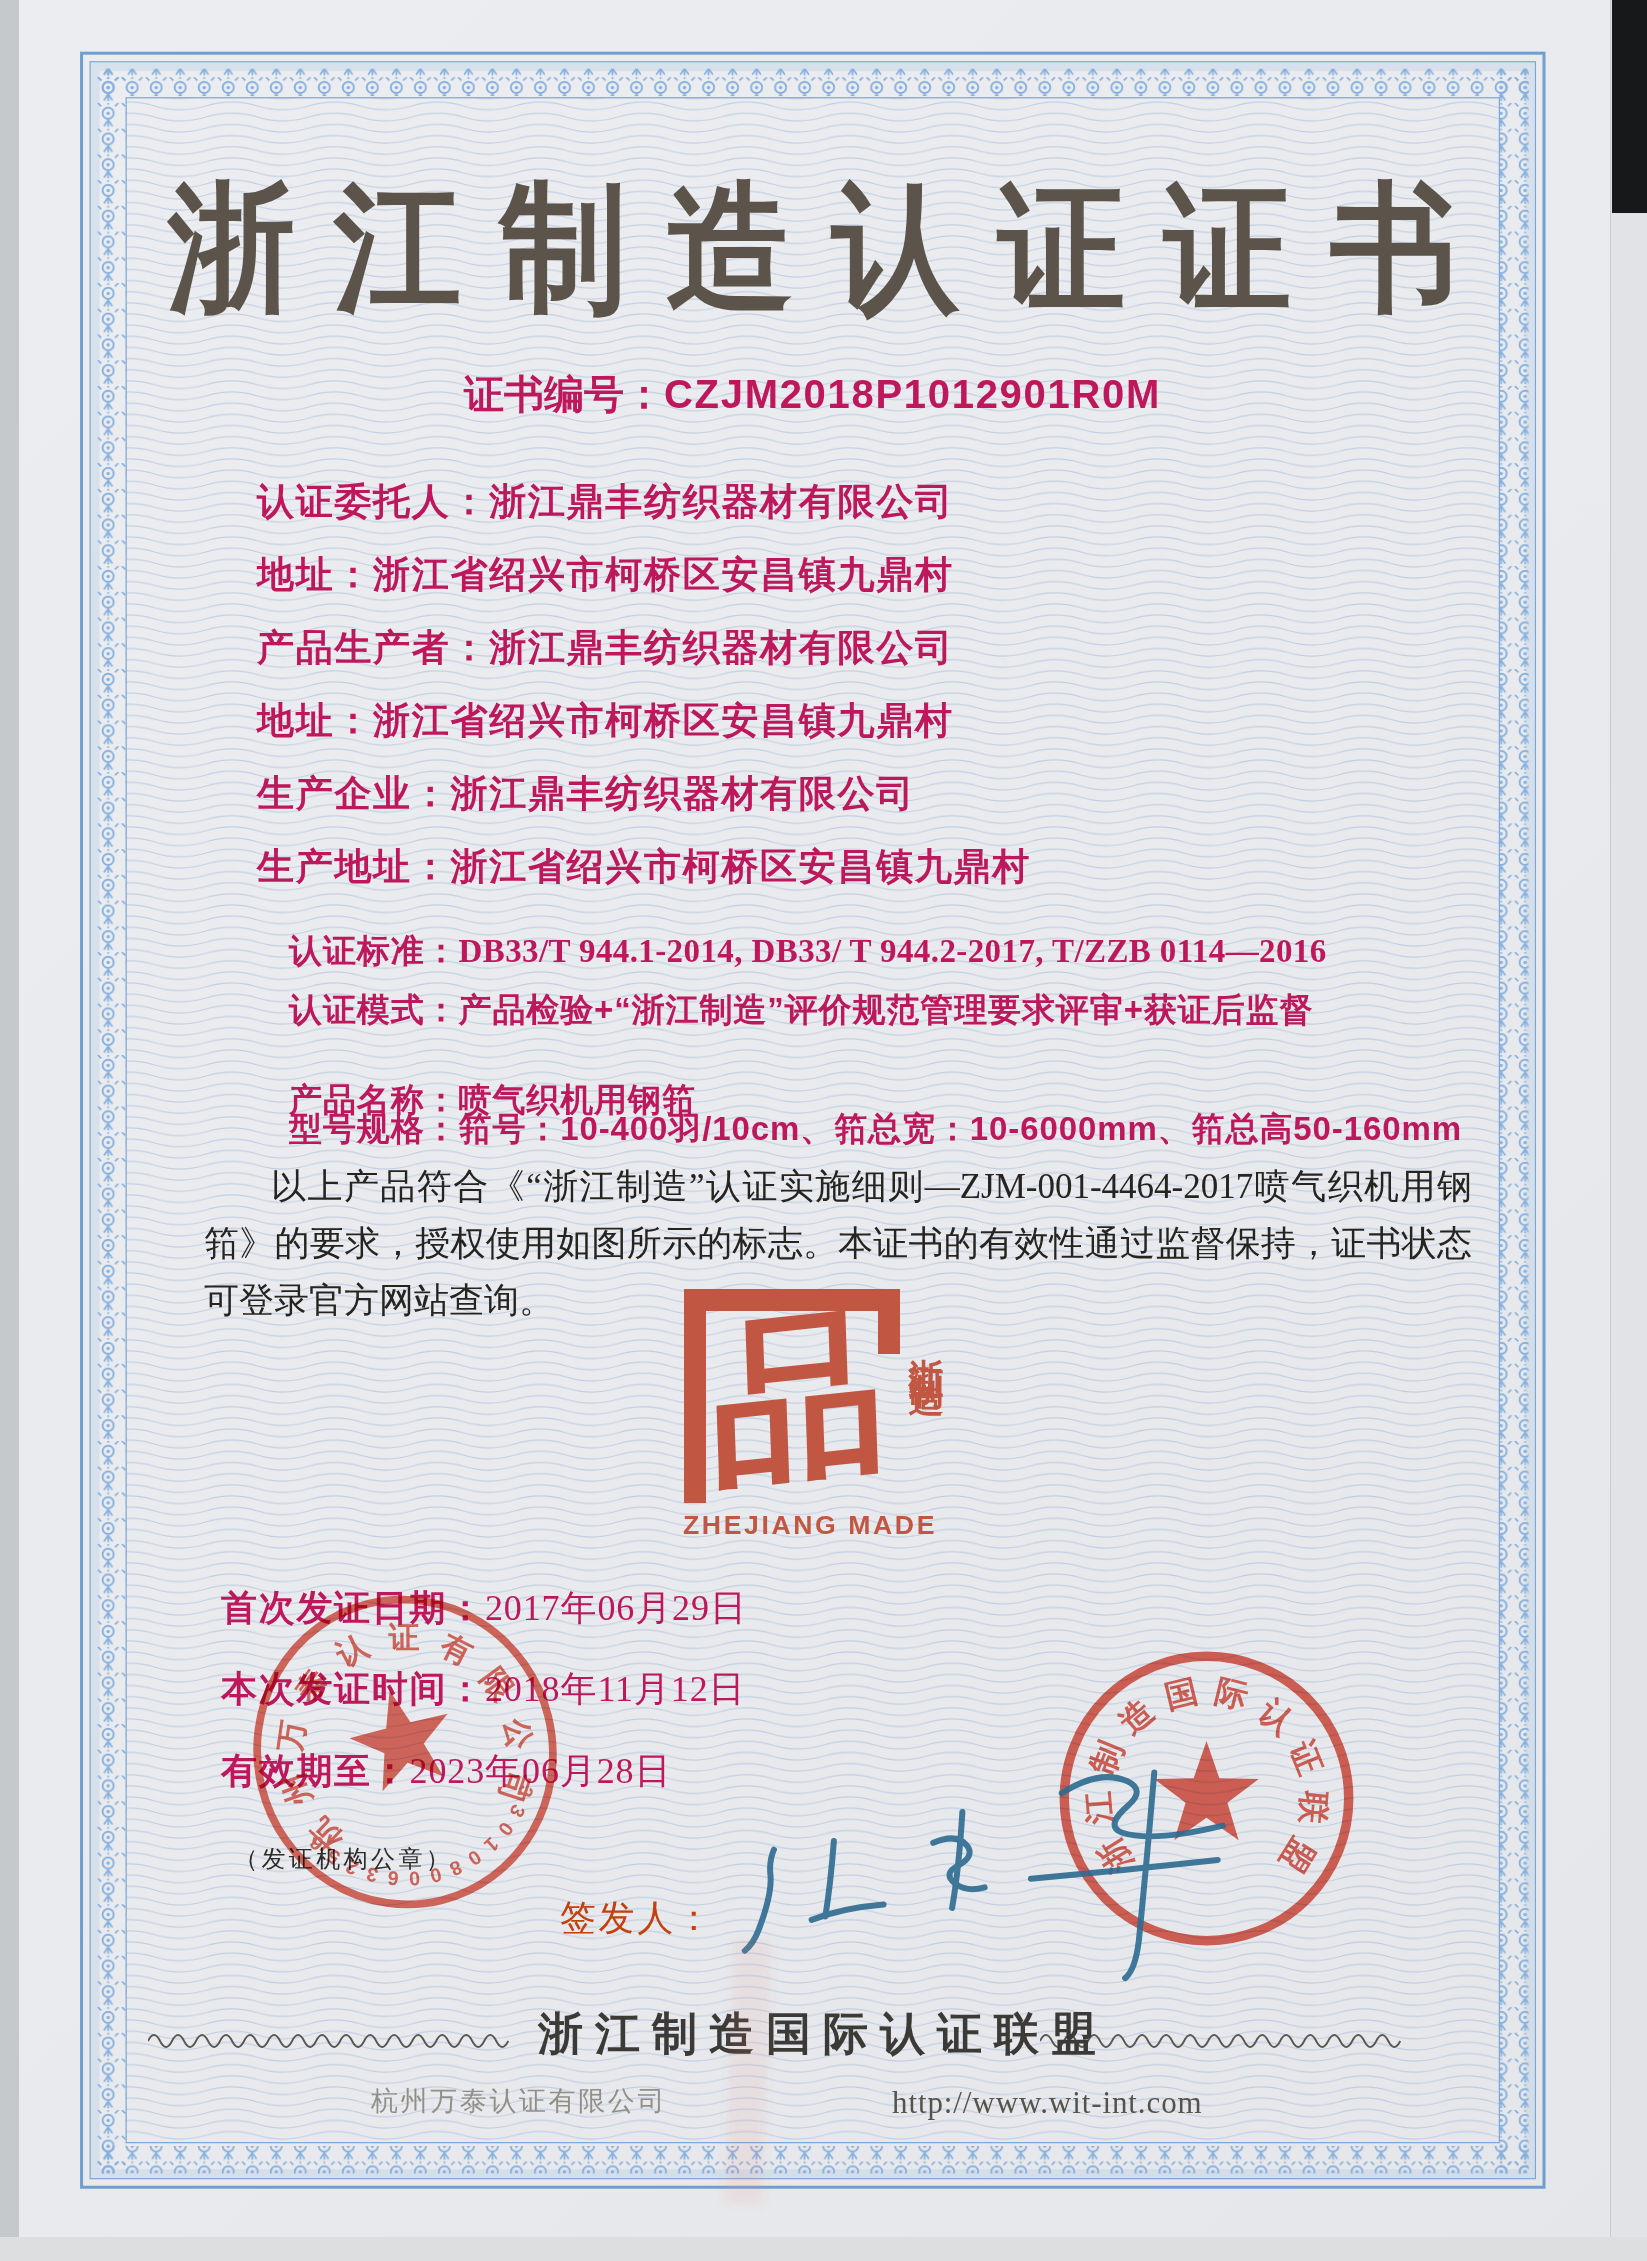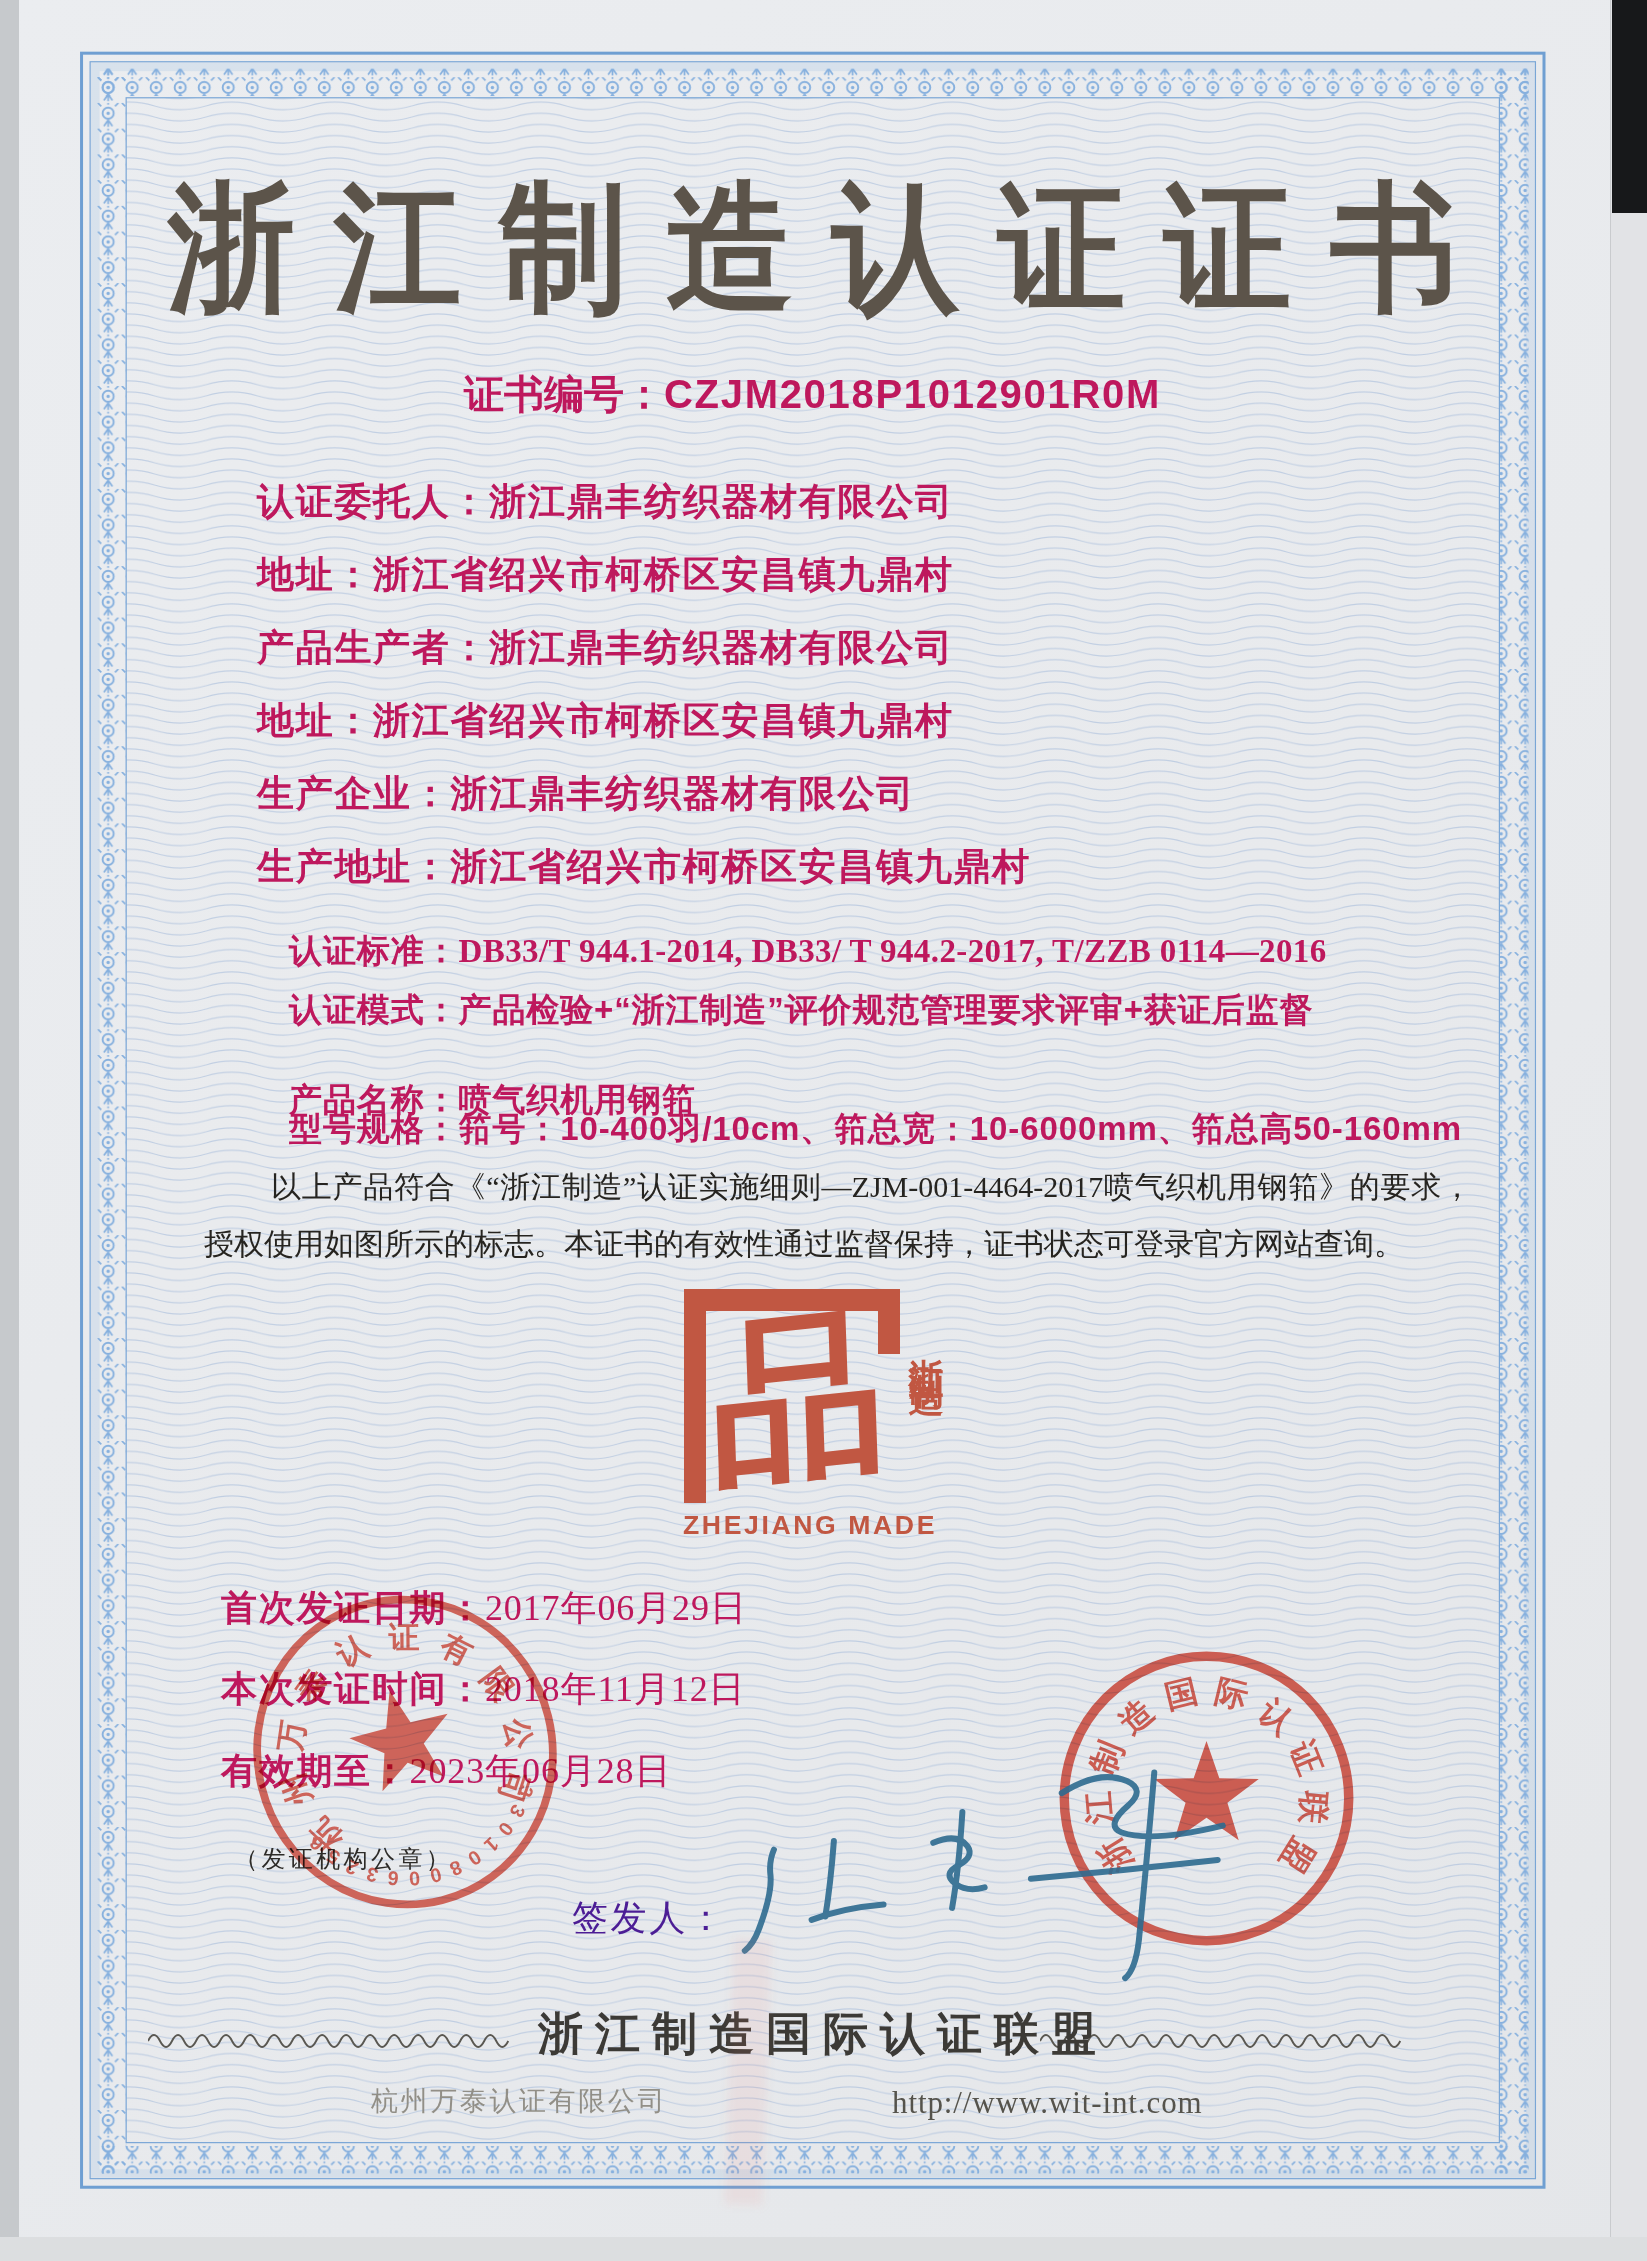--- a/index.html
+++ b/index.html
@@ -22,39 +22,39 @@
   .certno{left:81px;top:367px;width:1463px;text-align:center;font-size:40px;white-space:nowrap;}
   .certno .lab{font-weight:bold;}
   .certno .val{font-weight:bold;letter-spacing:1.7px;}
 
   .fieldrow{left:257px;font-size:37px;white-space:nowrap;font-weight:bold;letter-spacing:1.7px;}
   .specrow{left:257px;font-size:33px;white-space:nowrap;margin-left:32px;}
   .specrow .lab{font-weight:bold;letter-spacing:0.9px;}
   .v-song{font-family:"Liberation Serif","DejaVu Serif",serif;font-weight:bold;letter-spacing:0.4px;}
   .v-hei{font-weight:bold;letter-spacing:0.9px;}
 
-  .para{left:204px;top:1158px;width:1268px;font-size:30px;line-height:57px;
+  .para{left:204px;top:1158px;width:1268px;font-size:35px;line-height:57px;
         text-align:justify;text-indent:67px;color:#262420;
         font-family:"Liberation Serif","DejaVu Serif",serif;}
 
   .logo{left:665px;top:1280px;width:296px;height:292px;}
   .logo .bar{position:absolute;background:#c15742;}
   .logo .pin{position:absolute;left:45px;top:29px;font-size:176px;line-height:1;
              font-family:"DejaVu Serif",serif;font-weight:bold;color:#c15742;
              transform:rotate(-6deg) skewX(-4deg);}
   .logo .vert{position:absolute;left:237px;top:50px;writing-mode:vertical-rl;
               font-size:35px;font-weight:bold;letter-spacing:7.7px;color:#c15742;}
   .logo .cap{position:absolute;left:12px;top:230px;width:266px;text-align:center;
              font-size:26.6px;font-weight:bold;letter-spacing:2.6px;color:#c15742;white-space:nowrap;}
 
   .daterow{left:221px;font-size:36px;white-space:nowrap;}
   .daterow .lab{font-weight:bold;letter-spacing:1.7px;}
   .daterow .val{font-family:"Liberation Serif","DejaVu Serif",serif;letter-spacing:0.9px;}
   .sealnote{left:208px;top:1843px;font-size:24px;color:#2d2b28;letter-spacing:3.4px;margin-left:26px;}
-  .signer{left:572px;top:1894px;font-size:36px;color:#4c1d95;letter-spacing:2.6px;}
+  .signer{left:560px;top:1894px;font-size:36px;color:#c2410c;letter-spacing:2.6px;}
 
   .alliance{left:34px;top:2004px;width:1578px;text-align:center;font-size:45px;
             font-weight:bold;color:#3c3a36;letter-spacing:12px;white-space:nowrap;}
   .foot-l{left:371px;top:2083px;font-size:27px;color:#8b887f;letter-spacing:2.6px;opacity:.92;}
   .foot-r{left:892px;top:2085px;font-size:31px;color:#55534c;
           font-family:"Liberation Serif","DejaVu Serif",serif;letter-spacing:0.9px;}
 
   .smudge{left:729px;top:1939px;width:38px;height:266px;background:rgba(233,128,116,.10);
           filter:blur(4.3px);transform:rotate(2deg);}
   svg text{font-family:"Liberation Sans","DejaVu Sans",sans-serif;}

